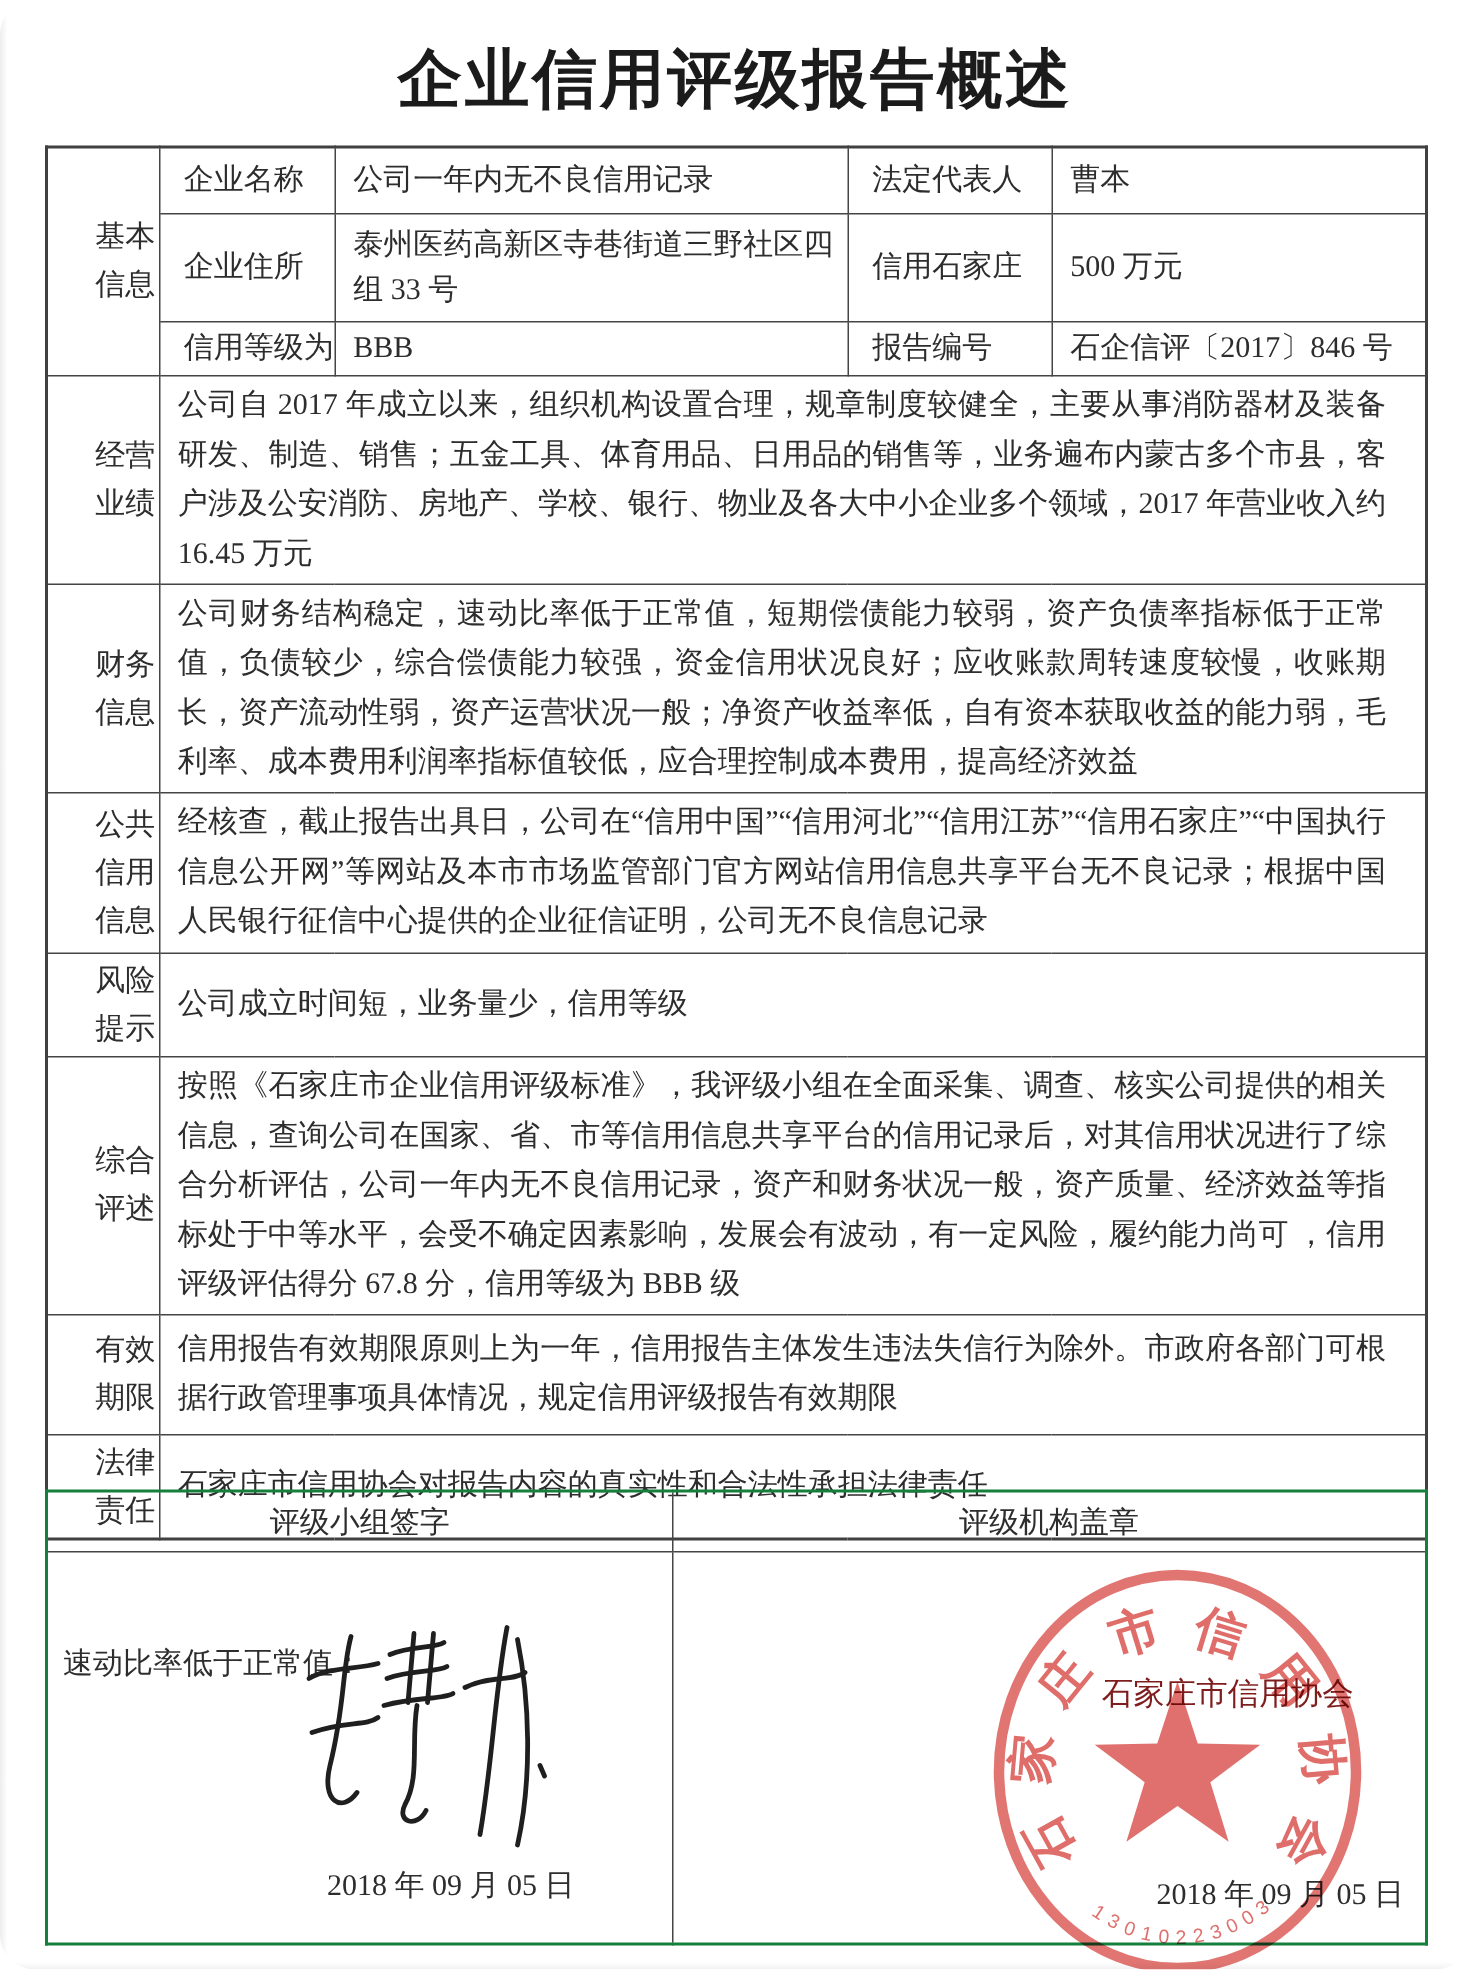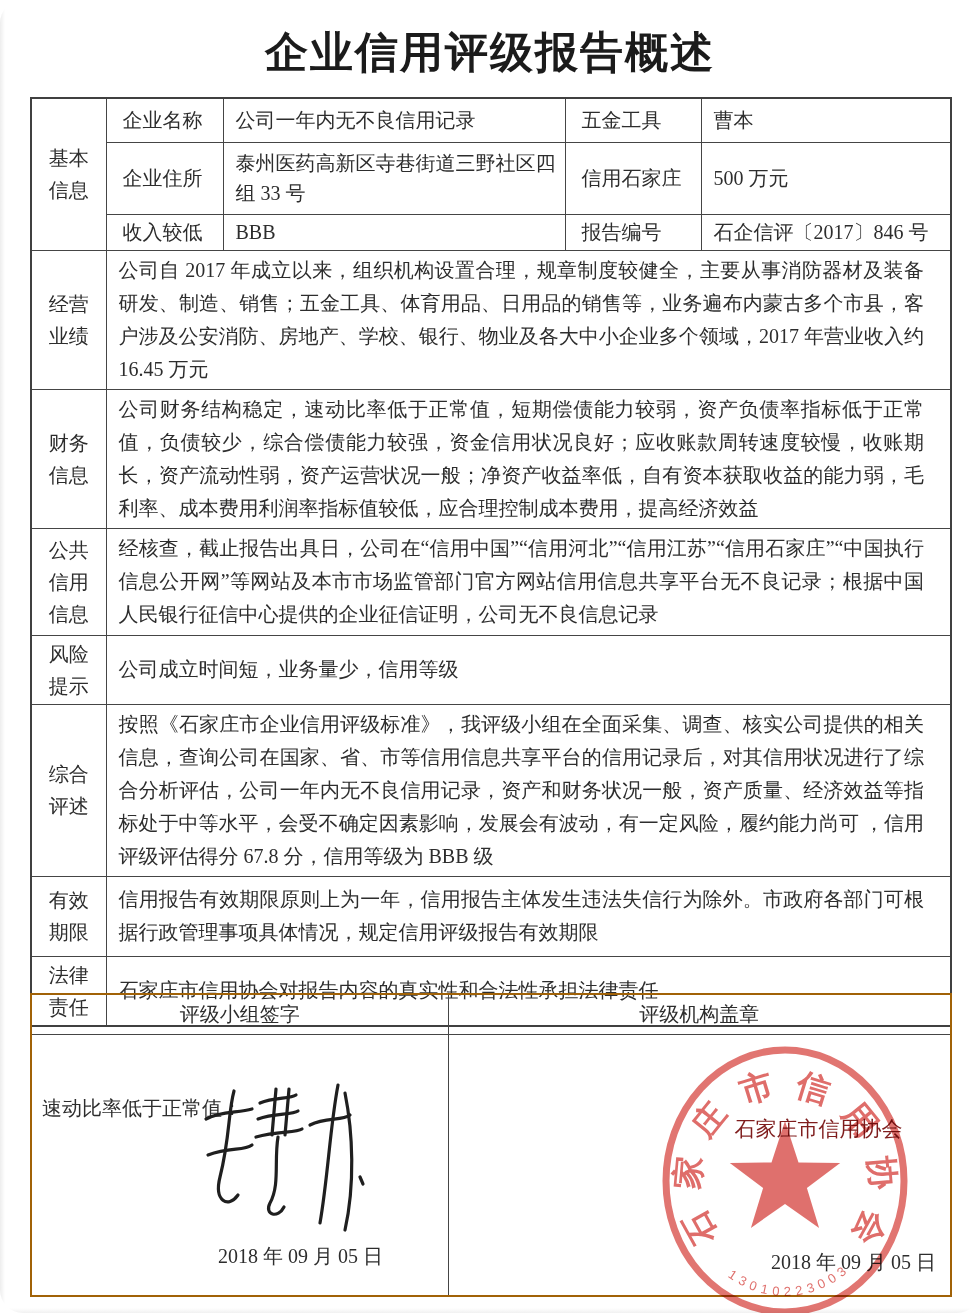--- a/index.html
+++ b/index.html
@@ -26,24 +26,24 @@
   }
 
   table{ border-collapse:collapse; table-layout:fixed; }
   td{
     border:1px solid #454545;
     vertical-align:middle;
     font-size:20px;
     color:#2d2d2d;
   }
   .main-table{ position:absolute; left:30px; top:97px; width:920px; border:2px solid #404040; }
-  .sig-table{ position:absolute; left:30px; top:993px; width:920px; border:2px solid #a16207; }
+  .sig-table{ position:absolute; left:30px; top:993px; width:920px; border:2px solid #15803d; }
 
   .sec-cell{
-    text-align:center;
+    text-align:right;
     white-space:pre-line;
     line-height:32px;
     padding:2px;
   }
   .label-cell{ padding-left:16px; line-height:30px;margin-top:46px; }
   .value-cell{ padding-left:12px; padding-right:8px; line-height:30px; }
   .body-cell{
     padding:3px 26px 3px 12px;
     line-height:33px;
     text-align:justify;
@@ -79,31 +79,31 @@
         <col style="width:342px">
         <col style="width:136px">
         <col style="width:250px">
     </colgroup>
     <tbody>
         <tr style="height:44px">
       <td rowspan="3" class="sec-cell">基本
 信息</td>
       <td class="label-cell">企业名称</td>
       <td class="value-cell">公司一年内无不良信用记录</td>
-      <td class="label-cell">五金工具</td>
+      <td class="label-cell">法定代表人</td>
       <td class="value-cell">曹本</td>
     </tr>
     <tr style="height:72px">
       <td class="label-cell">企业住所</td>
       <td class="value-cell">泰州医药高新区寺巷街道三野社区四组 33 号</td>
       <td class="label-cell">信用石家庄</td>
       <td class="value-cell">500 万元</td>
     </tr>
     <tr style="height:36px">
-      <td class="label-cell">收入较低</td>
+      <td class="label-cell">信用等级为</td>
       <td class="value-cell">BBB</td>
       <td class="label-cell">报告编号</td>
       <td class="value-cell">石企信评〔2017〕846 号</td>
     </tr>
 
     <tr style="height:136px">
       <td class="sec-cell">经营
 业绩</td>
       <td colspan="4" class="body-cell">公司自 2017 年成立以来，组织机构设置合理，规章制度较健全，主要从事消防器材及装备研发、制造、销售；五金工具、体育用品、日用品的销售等，业务遍布内蒙古多个市县，客户涉及公安消防、房地产、学校、银行、物业及各大中小企业多个领域，2017 年营业收入约 16.45 万元</td>
     </tr>

